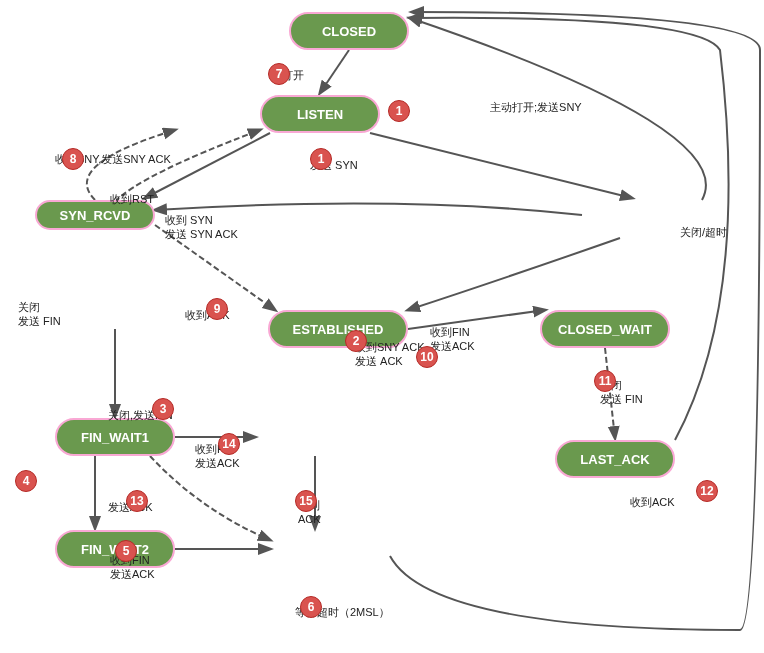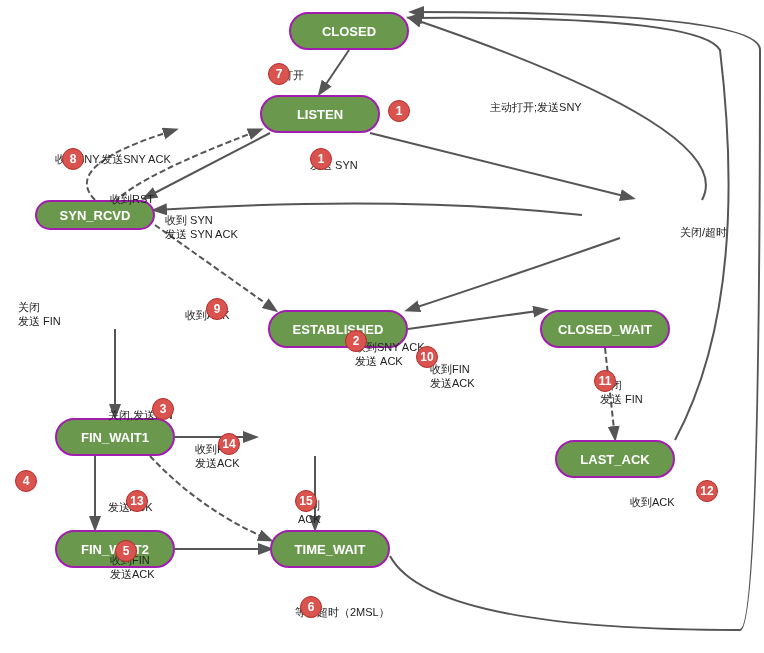--- a/index.html
+++ b/index.html
@@ -12,21 +12,21 @@
       position: relative;
     }
     #diagram-container {
       position: relative;
       width: 764px;
       height: 653px;
     }
     .state-node {
       position: absolute;
       background: #6a994e;
-      border: 2px solid #a21caf;
+      border: 2px solid #f9a8d4;
       border-radius: 20px;
       color: #fff;
       font-weight: bold;
       font-size: 13px;
       display: flex;
       align-items: center;
       justify-content: center;
       text-align: center;
       z-index: 10;
     }
@@ -117,21 +117,20 @@
   </svg>
 
 <div class="state-node" style="left: 289px; top: 12px; width: 120px; height: 38px;">CLOSED</div>
     <div class="state-node" style="left: 260px; top: 95px; width: 120px; height: 38px;">LISTEN</div>
     <div class="state-node" style="left: 35px; top: 200px; width: 120px; height: 30px;">SYN_RCVD</div>
     <div class="state-node" style="left: 268px; top: 310px; width: 140px; height: 38px;">ESTABLISHED</div>
     <div class="state-node" style="left: 55px; top: 418px; width: 120px; height: 38px;">FIN_WAIT1</div>
     <div class="state-node" style="left: 555px; top: 440px; width: 120px; height: 38px;">LAST_ACK</div>
     <div class="state-node" style="left: 540px; top: 310px; width: 130px; height: 38px;">CLOSED_WAIT</div>
     <div class="state-node" style="left: 55px; top: 530px; width: 120px; height: 38px;">FIN_WAIT2</div>
-    <div class="state-node" style="left: 270px; top: 530px; width: 120px; height: 38px;">TIME_WAIT</div>
     <div class="badge" style="left: 388px; top: 100px;">1</div>
     <div class="badge" style="left: 310px; top: 148px;">1</div>
     <div class="badge" style="left: 345px; top: 330px;">2</div>
     <div class="badge" style="left: 152px; top: 398px;">3</div>
     <div class="badge" style="left: 15px; top: 470px;">4</div>
     <div class="badge" style="left: 115px; top: 540px;">5</div>
     <div class="badge" style="left: 300px; top: 596px;">6</div>
     <div class="badge" style="left: 268px; top: 63px;">7</div>
     <div class="badge" style="left: 62px; top: 148px;">8</div>
     <div class="badge" style="left: 206px; top: 298px;">9</div>
@@ -147,21 +146,21 @@
     <div class="label" style="left: 165px; top: 213px; white-space: pre;">收到 SYN
 发送 SYN ACK</div>
     <div class="label" style="left: 355px; top: 340px; white-space: pre;">收到SNY ACK
 发送 ACK</div>
     <div class="label" style="left: 55px; top: 152px; white-space: pre;">收到SNY,发送SNY ACK</div>
     <div class="label" style="left: 110px; top: 192px; white-space: pre;">收到RST</div>
     <div class="label" style="left: 185px; top: 308px; white-space: pre;">收到ACK</div>
     <div class="label" style="left: 18px; top: 300px; white-space: pre;">关闭
 发送 FIN</div>
     <div class="label" style="left: 108px; top: 408px; white-space: pre;">关闭,发送FIN</div>
-    <div class="label" style="left: 430px; top: 362px; white-space: pre;">收到FIN
+    <div class="label" style="left: 430px; top: 325px; white-space: pre;">收到FIN
 发送ACK</div>
     <div class="label" style="left: 600px; top: 378px; white-space: pre;">关闭
 发送 FIN</div>
     <div class="label" style="left: 630px; top: 495px; white-space: pre;">收到ACK</div>
     <div class="label" style="left: 195px; top: 442px; white-space: pre;">收到FIN
 发送ACK</div>
     <div class="label" style="left: 108px; top: 500px; white-space: pre;">发送ACK</div>
     <div class="label" style="left: 298px; top: 498px; white-space: pre;">收到
 ACK</div>
     <div class="label" style="left: 110px; top: 553px; white-space: pre;">收到FIN

